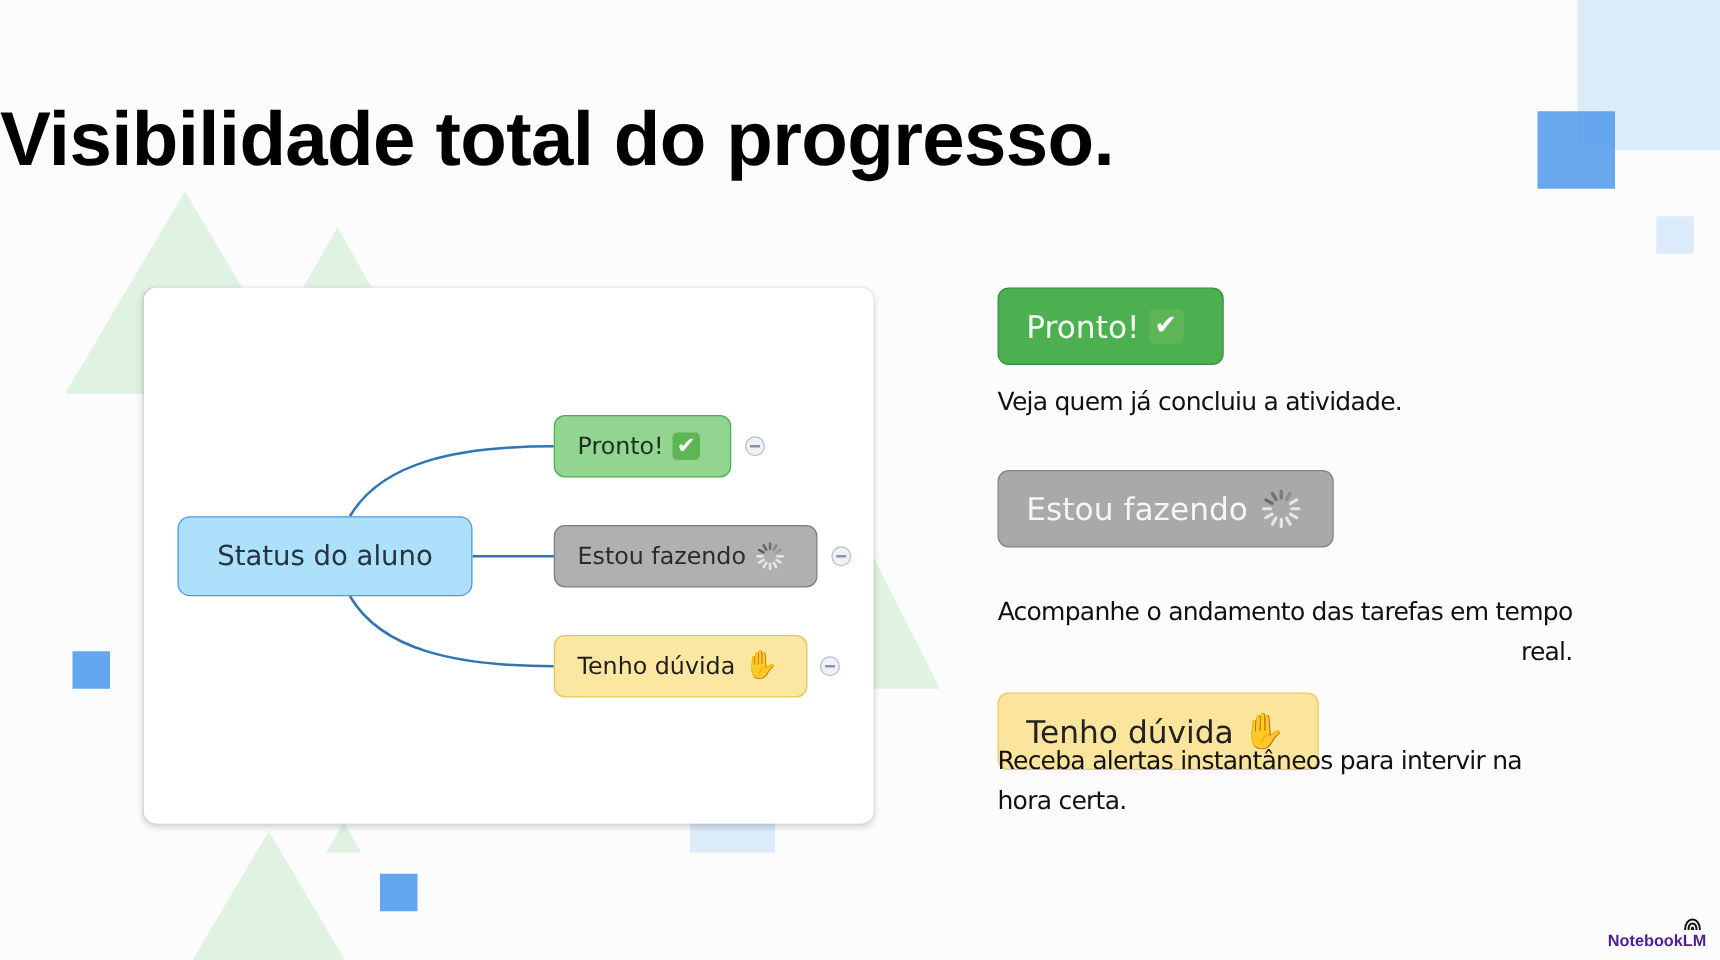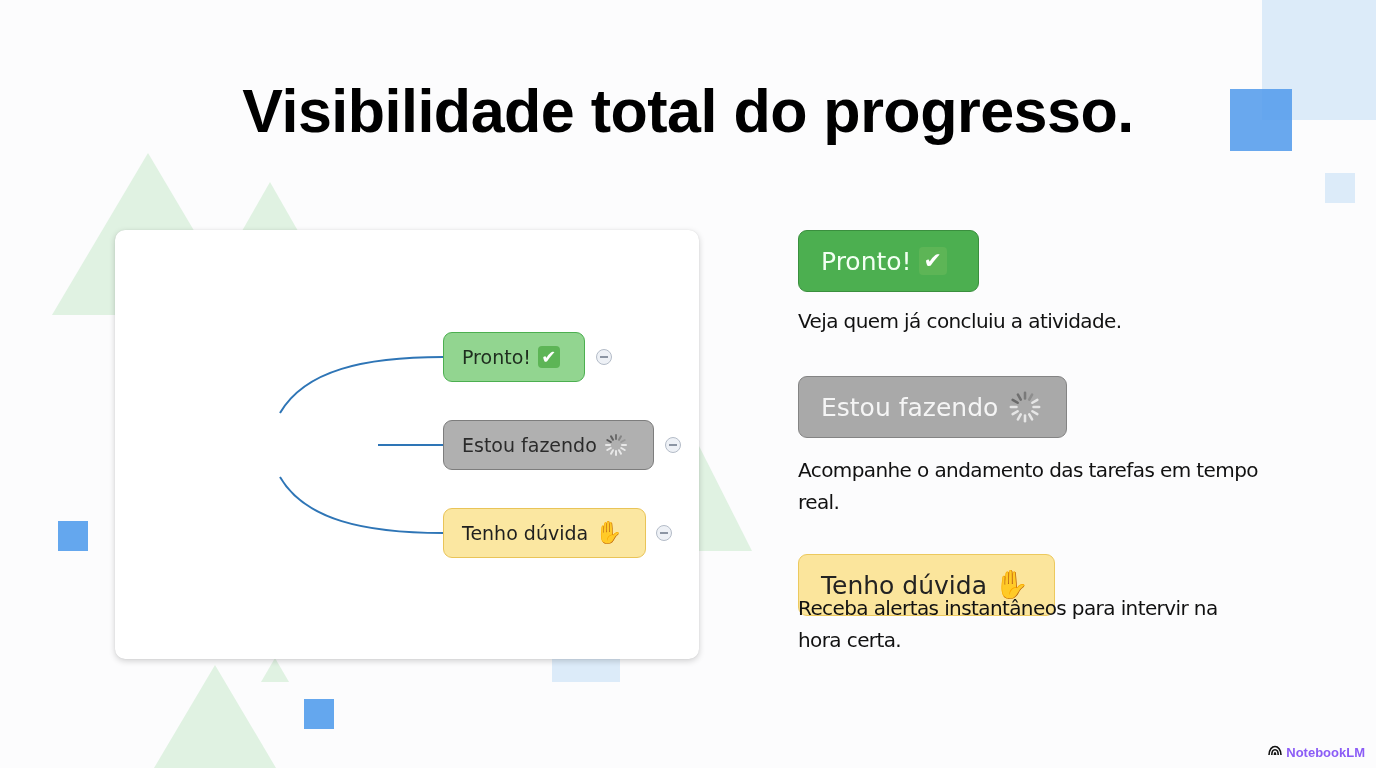--- a/index.html
+++ b/index.html
@@ -4,21 +4,21 @@
 <style>
   html, body { margin: 0; padding: 0; }
   body {
     width: 1376px; height: 768px; position: relative; overflow: hidden;
     background: #fcfcfd;
     font-family: "Liberation Sans", sans-serif;
   }
   .deco { position: absolute; }
   .tri { position: absolute; width: 0; height: 0; border-style: solid; border-color: transparent; }
   .title {
-    position: absolute; left: 0; width: 1376px; top: 76px; text-align: center;
+    position: absolute; left: 0; width: 1376px; top: 76px; 
     font-family: "Liberation Sans", sans-serif; font-weight: 700; font-size: 61px;
     color: #000; letter-spacing: -0.5px; margin: 0;
   }
   .card {
     position: absolute; left: 115px; top: 230px; width: 584px; height: 429px;
     background: #fff; border-radius: 10px;
     box-shadow: 0 2px 6px rgba(0,0,0,0.18), 0 0 1px rgba(0,0,0,0.12);
   }
   .card svg.links { position: absolute; left: 0; top: 0; }
   .node {
@@ -55,22 +55,22 @@
     font-family: "DejaVu Sans", sans-serif; font-size: 25px;
   }
   .badge.green { top: 230px; width: 181px; background: #4caf50; border: 1.5px solid #3a8f3e; color: #f2fff2; }
   .badge.gray  { top: 376px; width: 269px; background: #a9a9a9; border: 1.5px solid #848484; color: #f5f5f5; }
   .badge.yellow{ top: 554px; width: 257px; background: #fbe59c; border: 1.5px solid #ecc95e; color: #222; }
   .desc {
     position: absolute; left: 798px; font-family: "DejaVu Sans", sans-serif; font-size: 20px;
     line-height: 32px; color: #111; letter-spacing: -0.6px; margin: 0; width: 460px;
   }
   .brand {
-    position: absolute; right: 11px; bottom: 8px; display: flex; align-items: flex-start;
-    font-family: "Liberation Sans", sans-serif; font-weight: 700; font-size: 13px; color: #8b5cf6;
+    position: absolute; right: 11px; bottom: 8px; display: flex; align-items: flex-end;
+    font-family: "Liberation Sans", sans-serif; font-weight: 700; font-size: 13px; color: #4c1d95; flex-direction: column;
   }
   .brand svg { margin-right: 4px; }
 </style>
 </head>
 <body>
 
 <div class="deco" style="left:1262px;top:0;width:114px;height:120px;background:#dcebf9;"></div>
 <div class="deco" style="left:1230px;top:89px;width:62px;height:62px;background:rgba(84,156,236,0.88);"></div>
 <div class="deco" style="left:1325px;top:173px;width:30px;height:30px;background:#dcebf9;"></div>
 <div class="deco" style="left:58px;top:521px;width:30px;height:30px;background:#64a7ee;"></div>
@@ -85,20 +85,23 @@
 
 <h1 class="title">Visibilidade total do progresso.</h1>
 
 <div class="card">
   <svg class="links" width="584" height="429">
     <path d="M165 183 C 190 140, 250 127, 328 127" fill="none" stroke="#2e75b6" stroke-width="2"></path>
     <path d="M263 215 L 328 215" fill="none" stroke="#2e75b6" stroke-width="2"></path>
     <path d="M165 247 C 190 290, 250 303, 328 303" fill="none" stroke="#2e75b6" stroke-width="2"></path>
   </svg>
 
+  <div class="node root">
+    <span>Status do aluno</span>
+  </div>
 
   <div class="node child green">
     <span>Pronto!</span>
     <span class="emoji">
         <span class="check-box">✔</span>
       </span>
   </div>
   <div class="collapse" style="left:481px;top:119px;"></div>
 
   <div class="node child gray">
@@ -153,21 +156,21 @@
         <line x1="12" y1="22" x2="12" y2="18"></line>
         <line x1="7" y1="20.7" x2="9" y2="17.2"></line>
         <line x1="3.3" y1="17" x2="6.8" y2="15"></line>
         <line x1="2" y1="12" x2="6" y2="12"></line>
         <line x1="3.3" y1="7" x2="6.8" y2="9" stroke="#6a6a6a"></line>
         <line x1="7" y1="3.3" x2="9" y2="6.8" stroke="#707070"></line>
       </g>
     </svg>
   </span>
 </div>
-<p class="desc" style="top:454px;">Acompanhe o andamento das tarefas em tempo real.</p>
+<p class="desc" style="top:473px;text-align:right;">Acompanhe o andamento das tarefas em tempo real.</p>
 
 <div class="badge yellow">
   <span>Tenho dúvida</span>
   <span class="emoji hand" style="font-size:28px;">✋</span>
 </div>
 <p class="desc" style="top:592px;">Receba alertas instantâneos para intervir na hora certa.</p>
 
 <div class="brand">
   <svg width="14" height="11" viewBox="0 0 14 11">
     <path d="M1 10 C1 4.5 4 1.5 7 1.5 C10 1.5 13 4.5 13 10" fill="none" stroke="#111" stroke-width="1.6"></path>

